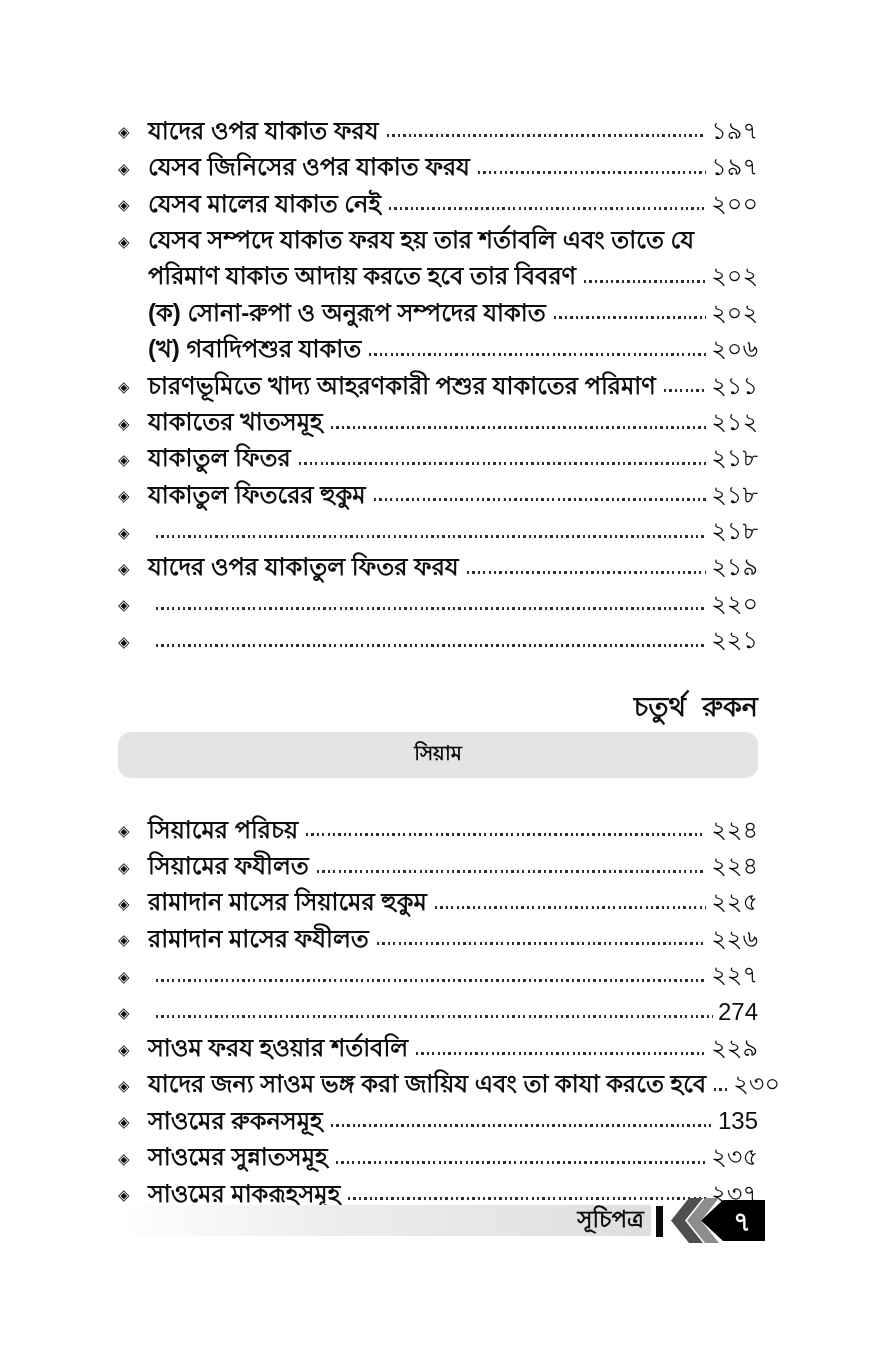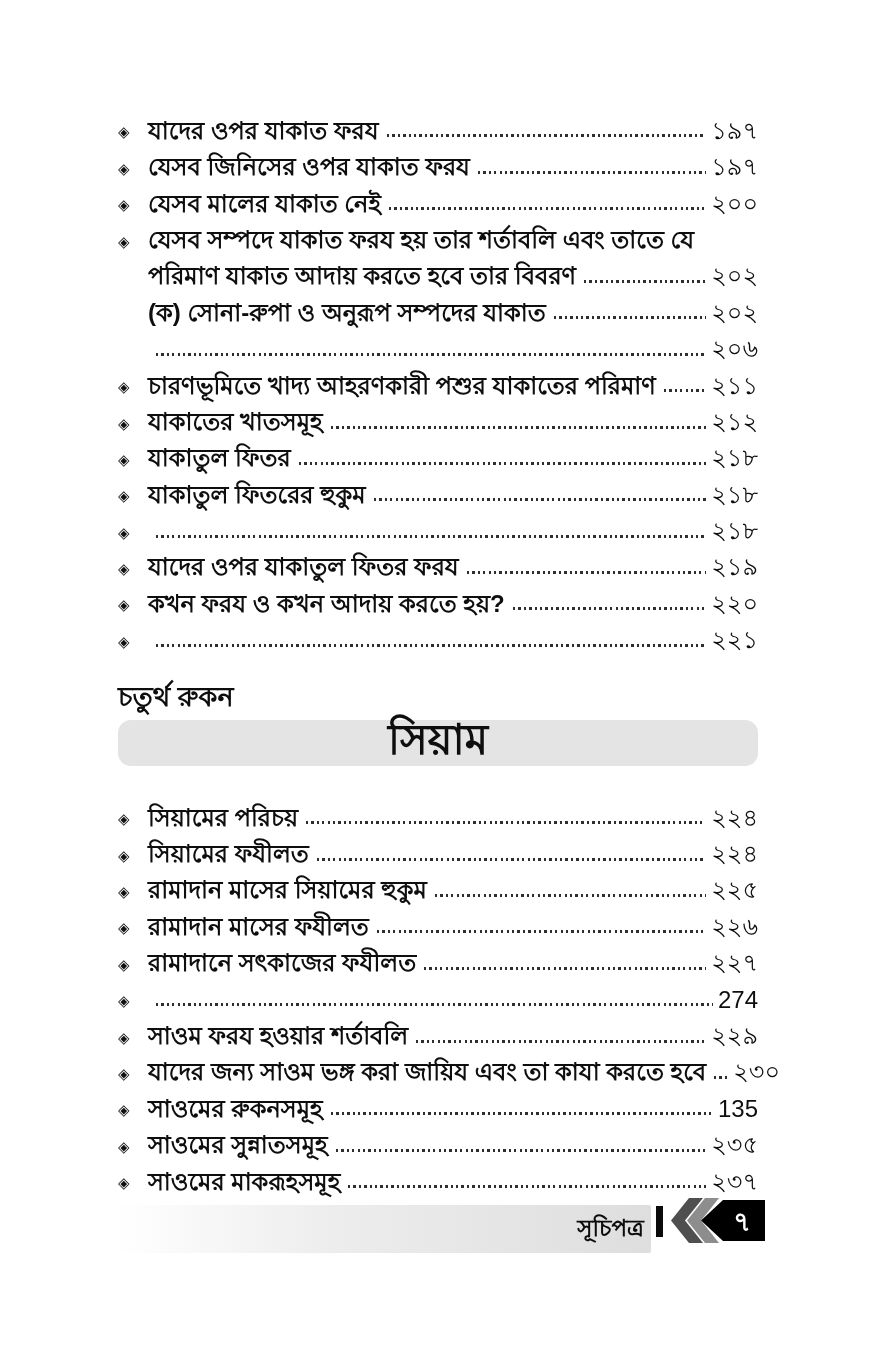--- a/index.html
+++ b/index.html
@@ -17,32 +17,32 @@
   .bullet{flex:0 0 30px;font-size:15px;line-height:1;padding-bottom:7px;color:#101010;}
   .entry-text{white-space:nowrap;padding-bottom:2px;}
   .leader{
     flex:1 1 auto;min-width:14px;height:3px;align-self:flex-end;
     margin:0 5px 9px 8px;
     background-image:repeating-linear-gradient(90deg,#2e2e2e 0 2.3px,transparent 2.3px 5.4px);
   }
   .pagenum{padding-bottom:2px;font-weight:400;}
 
   
-  .section-heading{margin-top:24px;text-align:left;}
+  .section-heading{margin-top:36px;text-align:right;font-family:Liberation Mono, monospace;}
   .kicker{font-size:27px;font-weight:700;line-height:34px;}
   .title-box{
     margin-top:6px;height:46px;border-radius:13px;background:#e4e4e4;
     display:flex;align-items:center;justify-content:center;
   }
-  .title-box span{font-size:42px;font-weight:700;}
+  .title-box span{font-size:20px;font-weight:700;}
   .section-gap{height:31px;}
 
   
   .footer-bar{
-    position:absolute;left:115px;top:1205px;width:536px;height:48px;
+    position:absolute;left:115px;top:1205px;width:536px;height:31px;
     background:linear-gradient(90deg,#ffffff 0%,#ededed 40%,#dedede 100%);
     border-radius:2px;
     display:flex;align-items:center;justify-content:flex-end;
     padding-right:7px;box-sizing:border-box;
   }
   .footer-label{font-size:23px;font-weight:700;color:#0c0c0c;}
   .footer-divider{position:absolute;left:656px;top:1206px;width:7px;height:31px;background:#0b0b0b;}
   .footer-arrow{position:absolute;left:671px;top:1198px;}
 </style>
 </head>
@@ -79,20 +79,21 @@
           <span class="entry-text">পরিমাণ যাকাত আদায় করতে হবে তার বিবরণ</span>
           <span class="leader"></span>
           <span class="pagenum">২০২</span>
         </div>
         <div class="row indent">
           <span class="entry-text">(ক) সোনা-রুপা ও অনুরূপ সম্পদের যাকাত</span>
           <span class="leader"></span>
           <span class="pagenum">২০২</span>
         </div>
         <div class="row indent">
+          <span class="entry-text">(খ) গবাদিপশুর যাকাত</span>
           <span class="leader"></span>
           <span class="pagenum">২০৬</span>
         </div>
         <div class="row">
           <span class="bullet">◈</span>
           <span class="entry-text">চারণভূমিতে খাদ্য আহরণকারী পশুর যাকাতের পরিমাণ</span>
           <span class="leader"></span>
           <span class="pagenum">২১১</span>
         </div>
         <div class="row">
@@ -119,21 +120,20 @@
           <span class="pagenum">২১৮</span>
         </div>
         <div class="row">
           <span class="bullet">◈</span>
           <span class="entry-text">যাদের ওপর যাকাতুল ফিতর ফরয</span>
           <span class="leader"></span>
           <span class="pagenum">২১৯</span>
         </div>
         <div class="row">
           <span class="bullet">◈</span>
-          <span class="entry-text">কখন ফরয ও কখন আদায় করতে হয়?</span>
           <span class="leader"></span>
           <span class="pagenum">২২০</span>
         </div>
         <div class="row">
           <span class="bullet">◈</span>
           <span class="leader"></span>
           <span class="pagenum">২২১</span>
         </div>
       </div>
 
@@ -166,21 +166,20 @@
           <span class="pagenum">২২৫</span>
         </div>
         <div class="row">
           <span class="bullet">◈</span>
           <span class="entry-text">রামাদান মাসের ফযীলত</span>
           <span class="leader"></span>
           <span class="pagenum">২২৬</span>
         </div>
         <div class="row">
           <span class="bullet">◈</span>
-          <span class="entry-text">রামাদানে সৎকাজের ফযীলত</span>
           <span class="leader"></span>
           <span class="pagenum">২২৭</span>
         </div>
         <div class="row">
           <span class="bullet">◈</span>
           <span class="leader"></span>
           <span class="pagenum">274</span>
         </div>
         <div class="row">
           <span class="bullet">◈</span>

